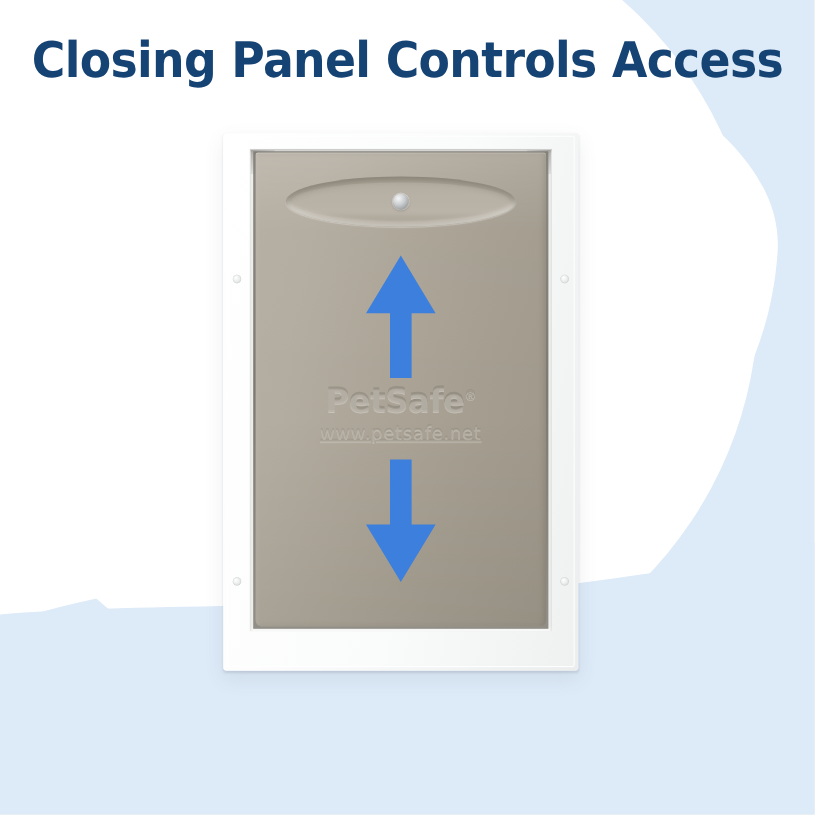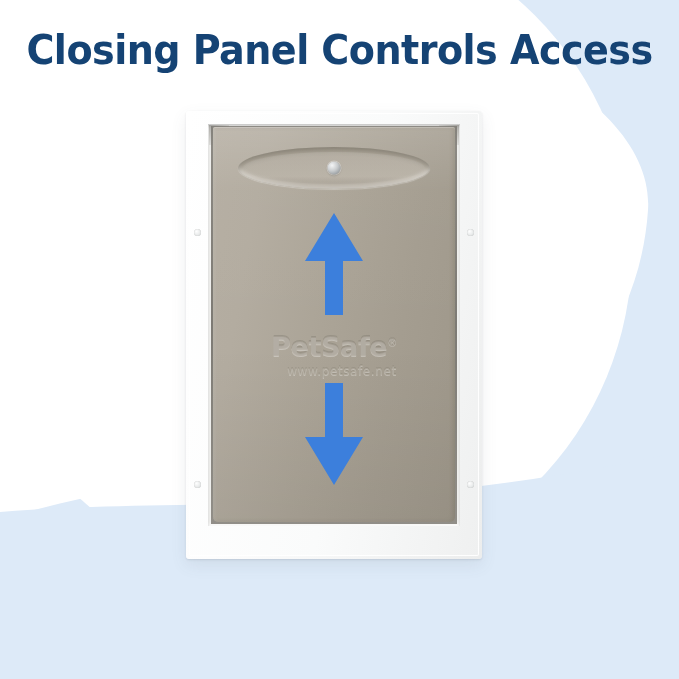--- a/index.html
+++ b/index.html
@@ -199,23 +199,23 @@
     width:62px;
   }
   .arrow svg { display:block; width:62px; }
   .arrow.up   { top:84px;  }
   .arrow.down { top:254px; }
 
   
   .brand {
     position:absolute;
     left:50%;
-    top:204px;
+    top:192px;
     transform:translateX(-50%);
-    text-align:right;
+    text-align:center;
     pointer-events:none;
     user-select:none;
   }
   .brand-name {
     font-family:"DejaVu Sans", sans-serif;
     font-weight:700;
     font-size:27px;
     letter-spacing:-0.4px;
     color:rgba(173,166,154,0.55);
     text-shadow:
@@ -223,26 +223,27 @@
       0 -1px 0 rgba(110,105,95,0.30);
   }
   .brand-name sup {
     font-size:10px;
     vertical-align:super;
     font-weight:400;
   }
   .brand-url {
     margin-top:2px;
     font-family:"DejaVu Sans", sans-serif;
-    font-size:12px;
+    font-size:15px;
     letter-spacing:0.6px;
     color:rgba(176,169,157,0.62);
     text-shadow:
       0 1px 0 rgba(255,255,255,0.30),
       0 -1px 0 rgba(115,110,100,0.25);
+    text-decoration: underline;
   }
 </style>
 </head>
 <body>
 
 <div id="stage">
 
   <svg class="bg-layer" viewBox="0 0 679 679" preserveAspectRatio="none">
 
     <rect x="0" y="0" width="679" height="679" fill="#ffffff"></rect>

